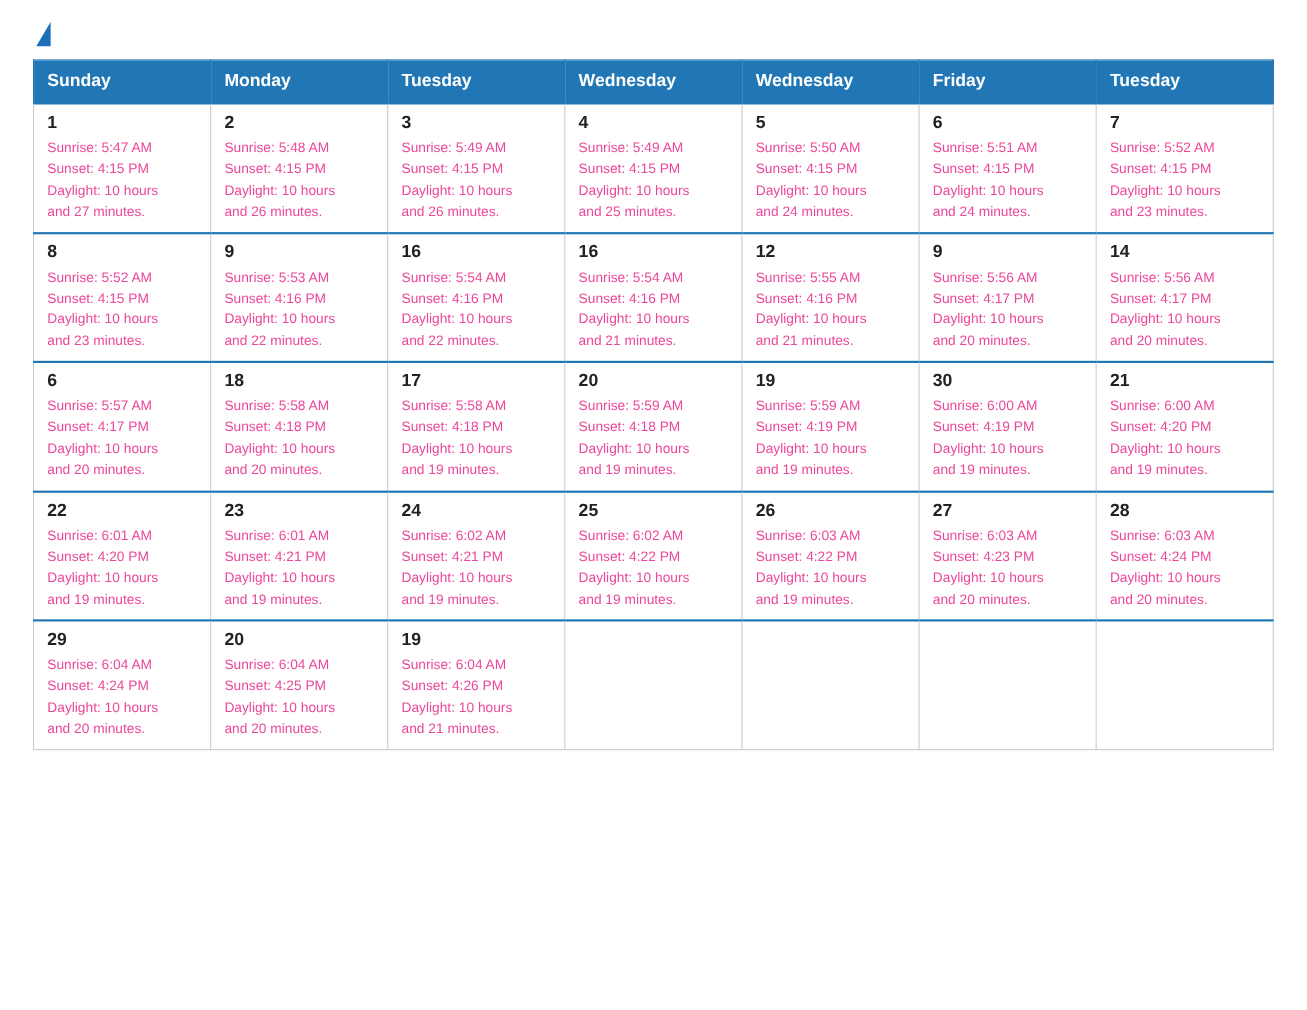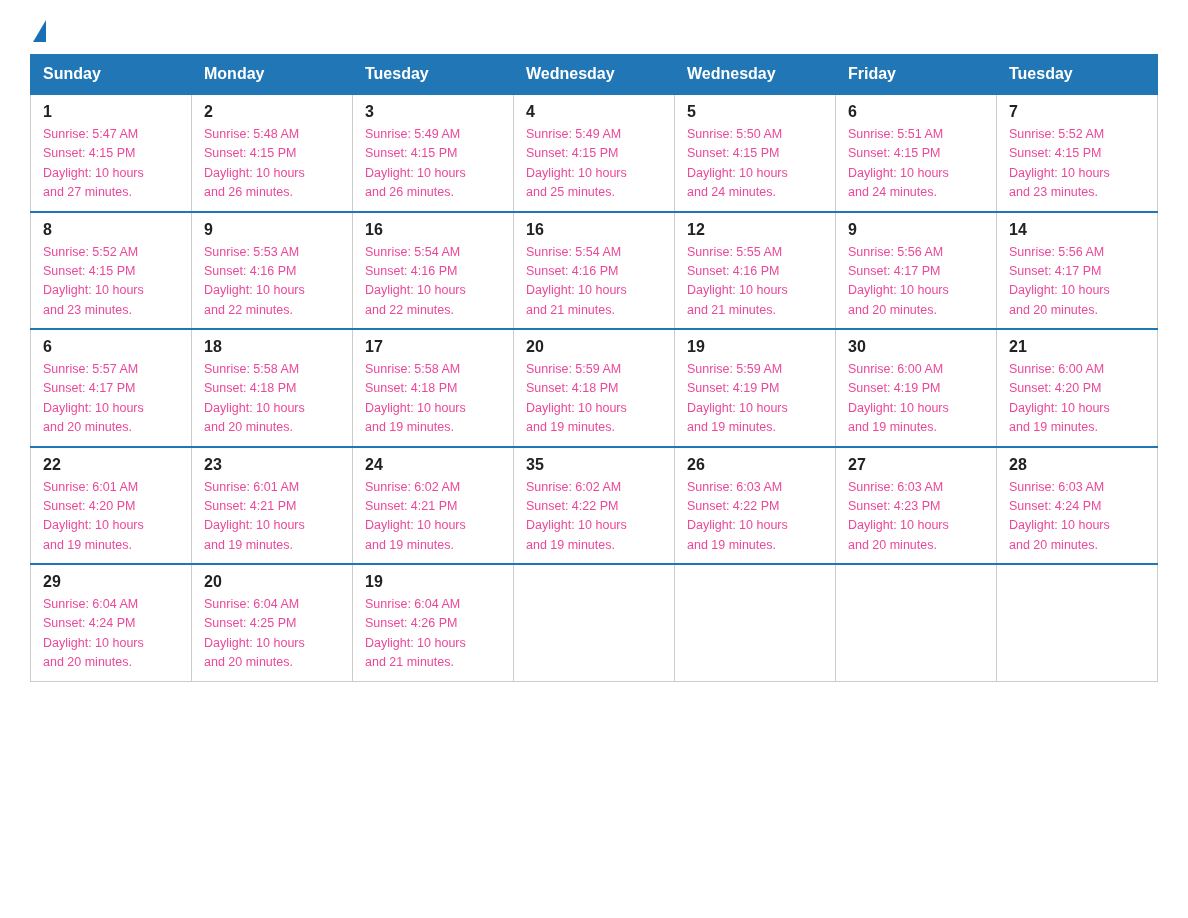--- a/index.html
+++ b/index.html
@@ -325,21 +325,21 @@
         <td>
           <span class="day-number">24</span>
           <div class="day-info">
             Sunrise: 6:02 AM<br>
             Sunset: 4:21 PM<br>
             Daylight: 10 hours<br>
             and 19 minutes.
           </div>
         </td>
         <td>
-          <span class="day-number">35</span>
+          <span class="day-number">25</span>
           <div class="day-info">
             Sunrise: 6:02 AM<br>
             Sunset: 4:22 PM<br>
             Daylight: 10 hours<br>
             and 19 minutes.
           </div>
         </td>
         <td>
           <span class="day-number">26</span>
           <div class="day-info">

